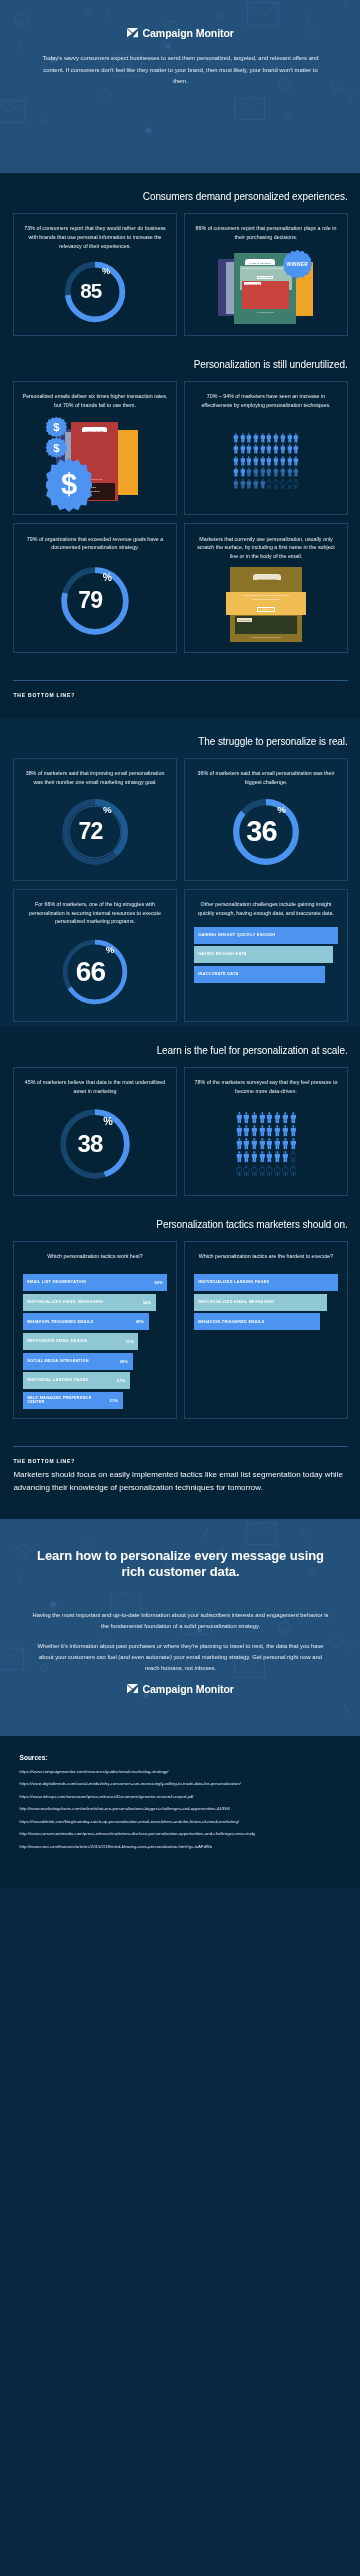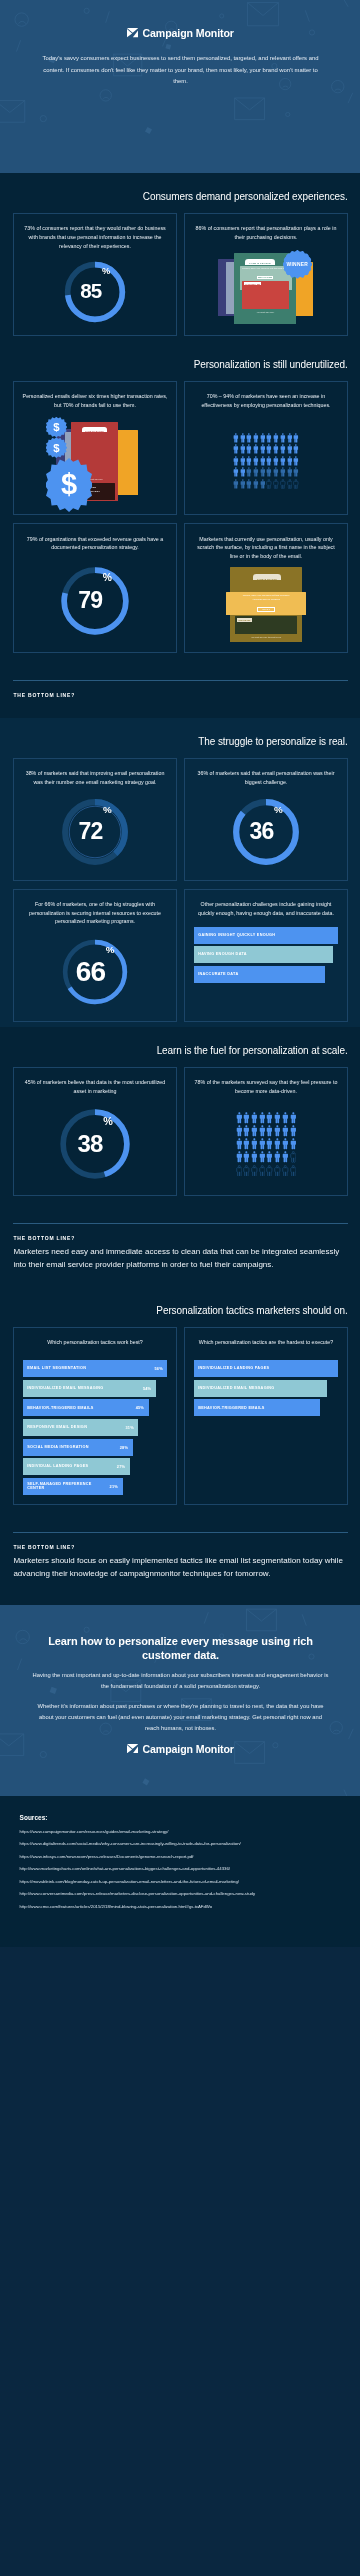--- a/index.html
+++ b/index.html
@@ -136,22 +136,22 @@
     color: #fff; line-height: 1.25; text-align: left;
   }
   .bar .val { font-size: 3.9px; font-weight: 700; color: #fff; letter-spacing: 0.2px; }
 
   
   .cta {
     position: relative; background: #245179; padding: 29px 0 27px; overflow: hidden;
   }
   .cta-inner { position: relative; z-index: 2; text-align: center; }
   .cta-title {
-    font-size: 11px; line-height: 1.28; font-weight: 700;
-    padding: 0 24px; margin-bottom: 8px; letter-spacing: -0.1px;
+    font-size: 13px; line-height: 1.28; font-weight: 700;
+    padding: 0 24px; margin-bottom: 29px; letter-spacing: -0.1px;
   }
   .cta-p {
     font-size: 5.8px; line-height: 1.95; color: #eaf0f6; padding: 0 32px;
     margin-bottom: 8.2px;
   }
   .cta-logo { margin-top: 7.2px; }
 
   
   .sources { background: #042337; padding: 17.5px 19.6px 31px; }
   .sources-title {
@@ -532,21 +532,21 @@
 
         <div class="card" style="min-height:123px">
           <p class="card-text">36% of marketers said that email personalization was their biggest challenge.</p>
           <div class="card-visual">
             <div class="donut" style="width:70px;height:70px">
               <svg width="70" height="70" viewBox="0 0 136 136">
                 <circle cx="68" cy="68" r="58" fill="none" stroke="#16466d" stroke-width="12"></circle>
                 <circle cx="68" cy="68" r="58" fill="none" stroke="#4d93f0" stroke-width="12" stroke-dasharray="313.4 364.4"></circle>
               </svg>
               <div class="label">
-                <span class="num" style="font-size:23px">36</span>
+                <span class="num" style="font-size:29px">36</span>
                 <span class="pct" style="font-size:9.8px;margin-top:6.7px">%</span>
               </div>
             </div>
           </div>
         </div>
       </div>
 
       <div class="cards" style="margin-top:8.2px">
         <div class="card" style="min-height:133px">
           <p class="card-text">For 66% of marketers, one of the big struggles with personalization is securing internal resources to execute personalized marketing programs.</p>
@@ -732,25 +732,20 @@
                 <svg viewBox="0 0 12 21">
                   <path d="M6 0.5c1 0 1.8 0.8 1.8 1.8S7 4.1 6 4.1 4.2 3.3 4.2 2.3 5 0.5 6 0.5z M2.3 4.9h7.4c0.6 0 1 0.5 1 1.1v5.4c0 0.5-0.4 0.9-0.9 0.9H9.2v7.1c0 0.5-0.4 0.9-0.9 0.9H7.1c-0.5 0-0.9-0.4-0.9-0.9v-7.1H5.8v7.1c0 0.5-0.4 0.9-0.9 0.9H3.7c-0.5 0-0.9-0.4-0.9-0.9v-7.1H2.2c-0.5 0-0.9-0.4-0.9-0.9V6c0-0.6 0.4-1.1 1-1.1z" fill="none" stroke="#2f6aa8" stroke-width="0.7"></path>
                 </svg>
               </div>
           </div>
         </div>
 
       </div>
     </div>
 
-    <div class="bottomline">
-      <div class="bl-rule"></div>
-      <div class="bl-kicker">THE BOTTOM LINE?</div>
-      <div class="bl-text">Marketers need easy and immediate access to clean data that can be integrated seamlessly into their email service provider platforms in order to fuel their campaigns.</div>
-    </div>
   </div>
 
   <div class="body-dark">
     <div class="section">
       <h2 class="section-title">Personalization tactics marketers should on.</h2>
       <div class="cards">
 
         <div class="card" style="min-height:170px;justify-content:flex-start">
           <p class="card-text">Which personalization tactics work best?</p>
           <div class="card-visual" style="align-items:flex-start;padding-top:7.2px">
@@ -806,21 +801,21 @@
               </div>
           </div>
         </div>
 
       </div>
     </div>
 
     <div class="bottomline" style="padding-bottom:24px">
       <div class="bl-rule"></div>
       <div class="bl-kicker">THE BOTTOM LINE?</div>
-      <div class="bl-text">Marketers should focus on easily implemented tactics like email list segmentation today while advancing their knowledge of campaignmonitor techniques for tomorrow.</div>
+      <div class="bl-text">Marketers should focus on easily implemented tactics like email list segmentation today while advancing their knowledge of personalization techniques for tomorrow.</div>
     </div>
   </div>
 
   <section class="cta">
     <svg class="cta-pattern" viewBox="0 0 700 400" preserveAspectRatio="none" aria-hidden="true">
       <g fill="none" stroke="#3a6b97" stroke-width="1.4">
         <path d="M478 8 h58 v42 h-58z M478 8 l29 23 l29 -23"></path>
         <path d="M215 145 h58 v42 h-58z M215 145 l29 23 l29 -23"></path>
         <path d="M-12 250 h58 v42 h-58z M-12 250 l29 23 l29 -23"></path>
         <path d="M352 182 h58 v42 h-58z M352 182 l29 23 l29 -23"></path>

